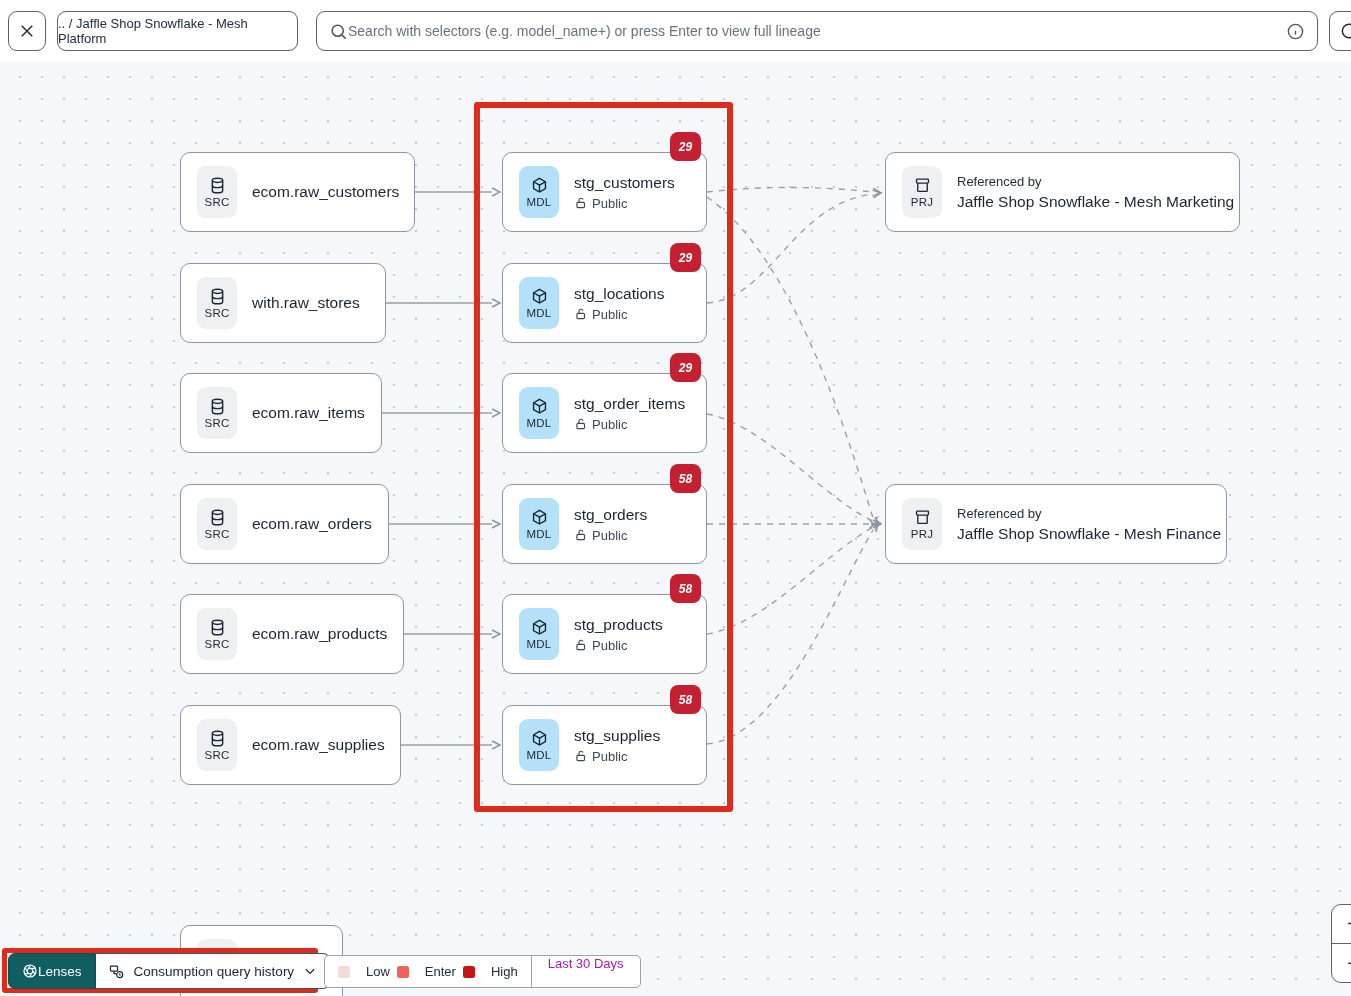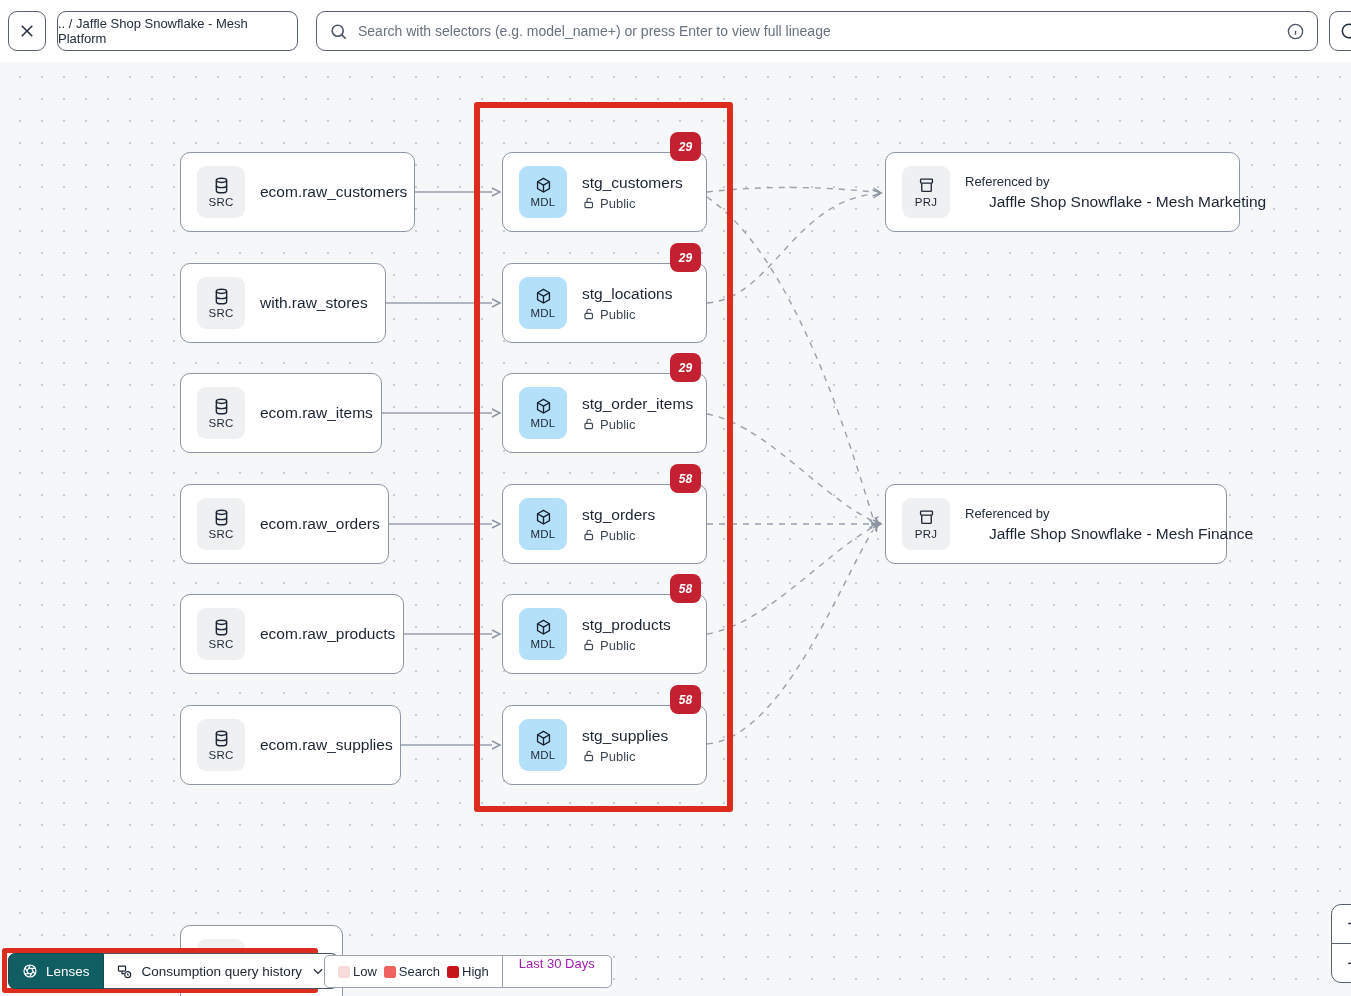--- a/index.html
+++ b/index.html
@@ -13,62 +13,62 @@
     background-color:#f6f7f8;
     background-image: radial-gradient(circle, #c7ccd4 1.1px, transparent 1.4px);
     background-size: 22px 22px; background-position: 9px 4px;
   }
 
   
   #topbar { position:absolute; left:0; top:0; width:1351px; height:62px; background:#ffffff; z-index:10; }
   .tb-box { position:absolute; top:11px; height:40px; background:#fff; border:1.6px solid #59636f; border-radius:9px; display:flex; align-items:center; }
   #close-btn { left:8px; width:38px; justify-content:center; cursor:pointer; }
   #breadcrumb-box { left:57px; width:241px; justify-content:center; font-size:13px; color:#222e3d; }
-  #search-box { left:316px; width:1002px; padding:0 12px; gap:10px; }
+  #search-box { left:316px; width:1002px; padding:0 12px; }
   #search-box input { border:none; outline:none; flex:1; font-size:14px; color:#222e3d; font-family:"Liberation Sans",sans-serif; background:transparent; }
   #search-box input::placeholder { color:#68727f; opacity:1; }
   #topbar-right-btn { left:1329px; width:40px; padding-left:9px; }
   .ic { display:inline-flex; align-items:center; justify-content:center; flex:none; }
   .ic svg { display:block; }
 
   
   .node { position:absolute; height:80px; background:#fff; border:1.2px solid #8d96a3; border-radius:10px;
           display:flex; align-items:center; gap:15px; padding:0 16px; z-index:2; cursor:pointer; }
-  .iconbox { width:48px; height:52px; border-radius:9px; display:flex; flex-direction:column; align-items:center; justify-content:center; gap:1px; flex:none; }
+  .iconbox { width:40px; height:52px; border-radius:9px; display:flex; flex-direction:column; align-items:center; justify-content:center; gap:1px; flex:none; }
   .iconbox .tlabel { font-size:11.5px; color:#1d2735; letter-spacing:.2px; }
   .box-gray { background:#eef0f2; }
   .box-blue { background:#b4e1f9;text-align:center; }
   .ntitle { font-size:15.5px; color:#1b2532; white-space:nowrap; }
   .ncol { display:flex; flex-direction:column; gap:4px; }
   .access { display:flex; align-items:center; gap:4px; font-size:13px; color:#3e4document;color:#3e4855; }
   .access span { font-size:13px; color:#3e4855; }
   .badge { position:absolute; top:-21px; right:5px; min-width:31px; height:29px; padding:0 7px; background:#c32031; color:#fff;
            font-size:12px; font-weight:bold; border-radius:8px; display:flex; align-items:center; justify-content:center; z-index:3;font-style:italic; }
   .sub { font-size:13px; color:#222e3d; }
-  .ptitle { font-size:15.5px; color:#1b2532; white-space:nowrap;margin-left:24px; }
+  .ptitle { font-size:15.5px; color:#1b2532; white-space:nowrap; }
 
   
   #edges { position:absolute; left:0; top:0; z-index:1; pointer-events:none; }
 
   
   .hl-rect { position:absolute; border:6px solid #dd2b1e; border-radius:3px; z-index:5; pointer-events:none; }
   #hl-models { left:474px; top:102px; width:259px; height:710px; }
   #hl-lenses { left:2px; top:948px; width:316px; height:45px; border-width:5px; }
 
   
   #lenses-bar { position:absolute; left:8px; top:953px; height:36px; display:flex; z-index:6; }
   #lenses-btn { background:#115e62; color:#fff; border:1.4px solid #0d4e52; border-radius:7px 0 0 7px;
-                display:flex; align-items:center; gap:8px; padding:0 13px; font-size:13.5px; cursor:pointer; }
+                display:flex; align-items:center; padding:0 13px; font-size:13.5px; cursor:pointer; }
   #lens-select { background:#fff; border:1.4px solid #49535f; border-left:none; border-radius:0 7px 7px 0;
                  display:flex; align-items:center; gap:9px; padding:0 12px; font-size:13.5px; color:#1b2532; cursor:pointer; }
 
   #legend-box { position:absolute; left:324px; top:955px; height:33px; background:#fff; border:1.2px solid #9aa2ad;
                 border-radius:5px; display:flex; align-items:stretch; z-index:6; }
   .legend-cell { display:flex; align-items:center; gap:7px; padding:0 13px; font-size:13px; color:#222e3d; }
-  .legend-item { display:flex; align-items:center; gap:3px; }
+  .legend-item { display:flex; align-items:center; gap:16px; }
   .sw { width:12px; height:12px; border-radius:2.5px; display:inline-block; }
   .sw-low { background:#f8dbd8; }
   .sw-med { background:#ef625e; }
   .sw-high { background:#c8151c; }
   #time-range { border-left:1.2px solid #9aa2ad; display:flex; align-items:flex-start; padding:0 16px; font-size:13px; color:#a21caf; }
 
   
   #zoom-ctrl { position:absolute; left:1331px; top:904px; width:44px; height:79px; background:#fff;
                border:1.6px solid #59636f; border-radius:10px; z-index:6; display:flex; flex-direction:column; }
   #zoom-ctrl .zbtn { flex:1; display:flex; align-items:center; justify-content:center; font-size:20px; color:#222e3d; cursor:pointer; }
@@ -453,21 +453,21 @@
   </div>
 
   <div id="legend-box">
     <div class="legend-cell">
       <span class="legend-item">
         <span class="sw sw-low"></span>
         <span>Low</span>
       </span>
       <span class="legend-item">
         <span class="sw sw-med"></span>
-        <span>Search</span>
+        <span>Enter</span>
       </span>
       <span class="legend-item">
         <span class="sw sw-high"></span>
         <span>High</span>
       </span>
     </div>
     <div id="time-range">
       <span>Last 30 Days</span>
     </div>
   </div>

